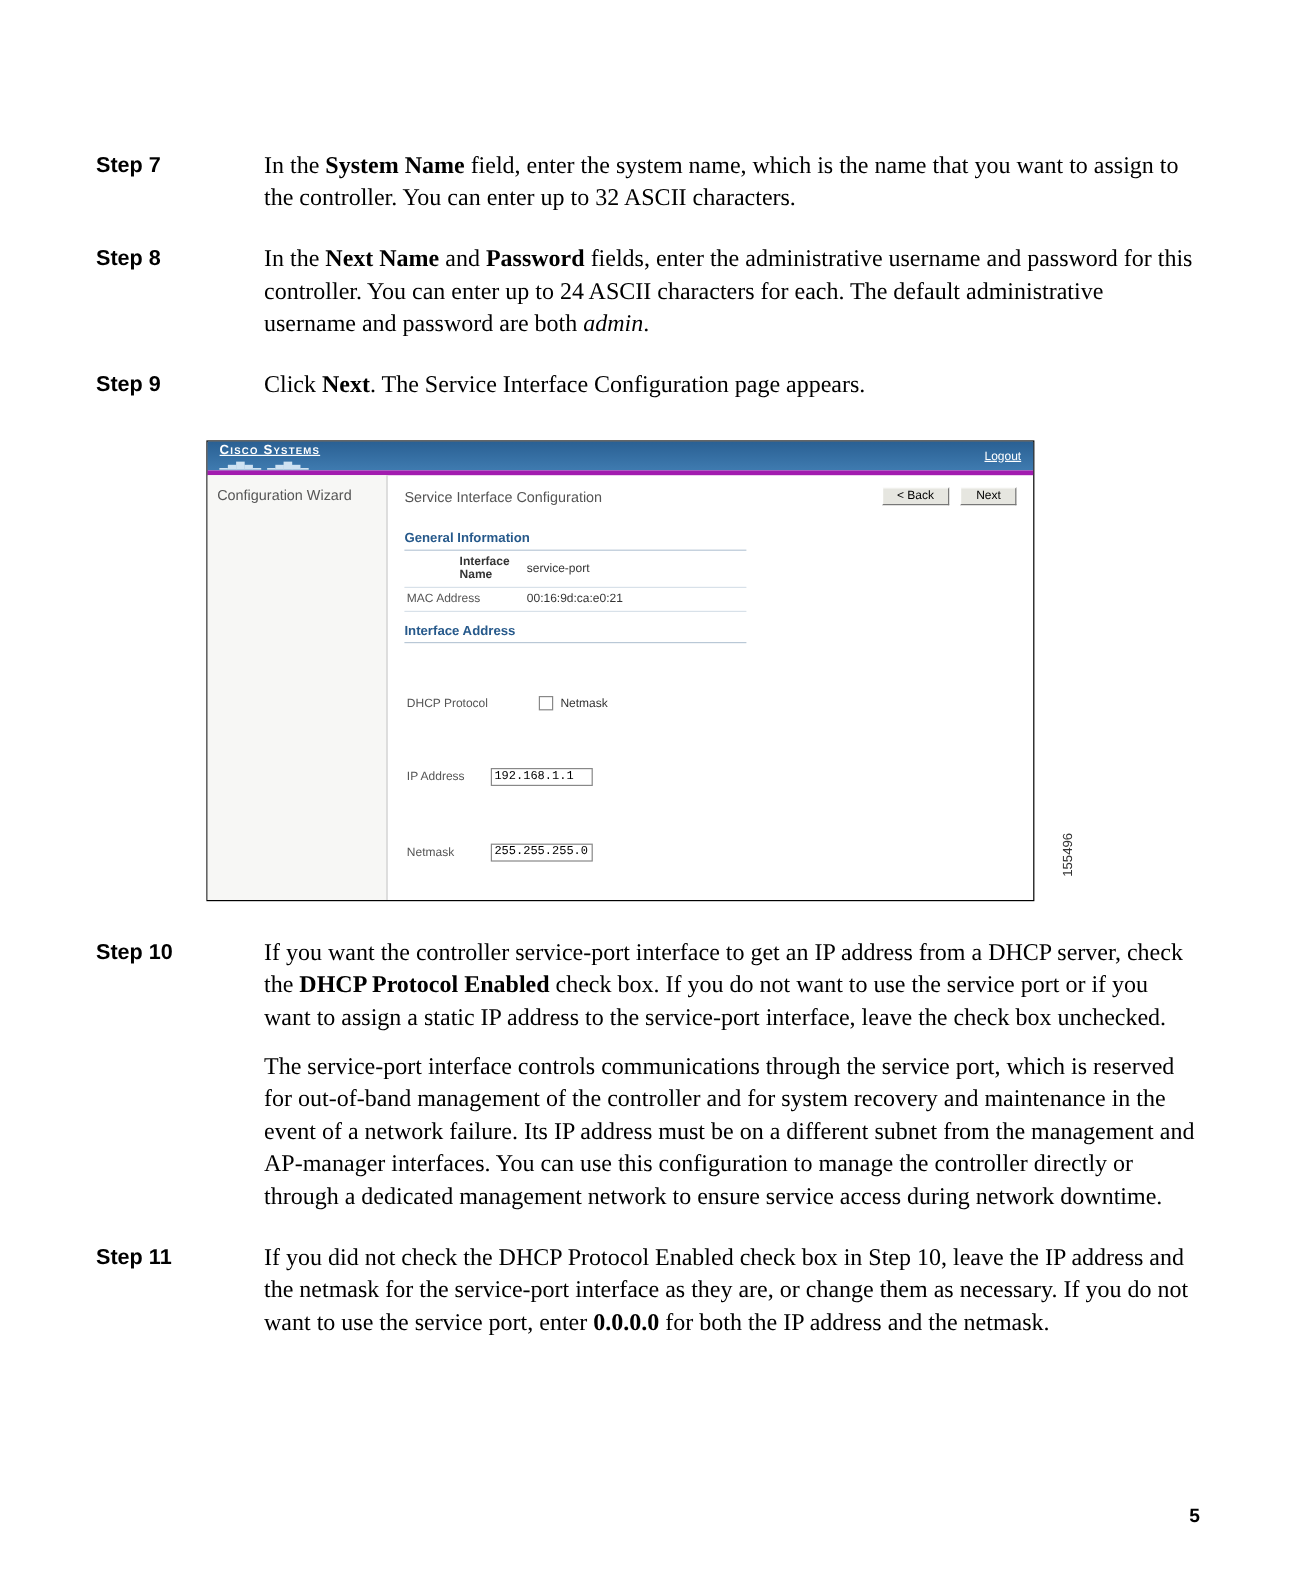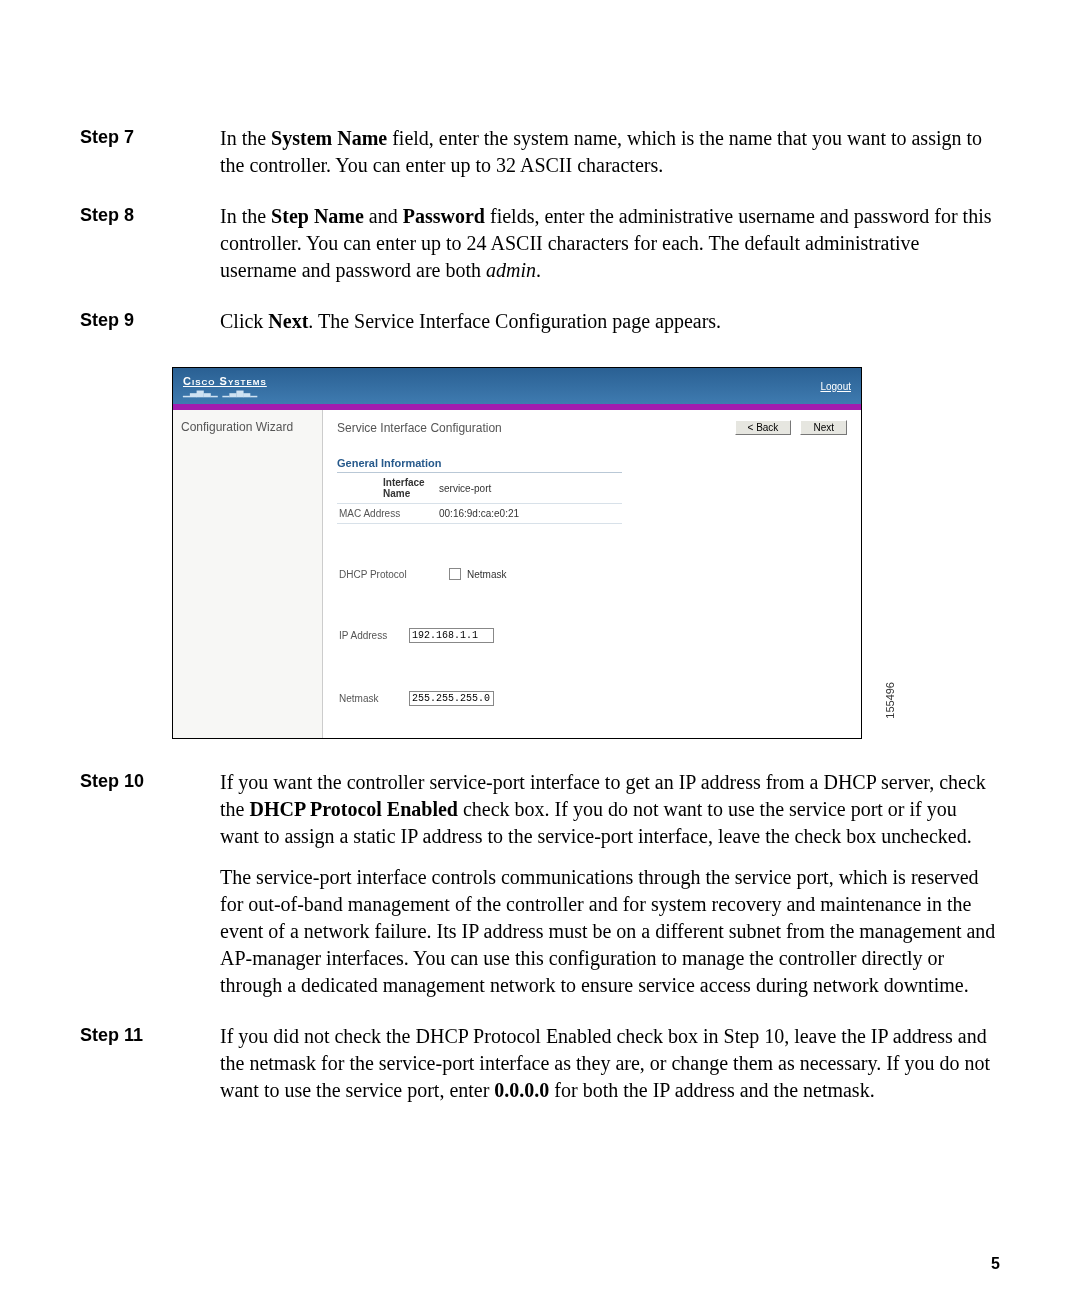--- a/index.html
+++ b/index.html
@@ -47,21 +47,21 @@
     width: 690px;
     background: #fff;
     font-family: Arial, Helvetica, sans-serif;
     font-size: 11px;
     color: #333;
   }
   .cisco-header {
     background: #2f6a9c;
     background: linear-gradient(#2a6093, #3f7bb0);
     color: #fff;
-    height: 36px;
+    height: 24px;
     display: flex;
     align-items: center;
     justify-content: space-between;
     padding: 0 10px;
   }
   .cisco-logo-block { line-height: 1; }
   .cisco-logo-text {
     font-variant: small-caps;
     font-weight: bold;
     font-size: 11px;
@@ -74,21 +74,21 @@
     margin-top: 1px;
     color: #cfe2f2;
   }
   .cisco-logout {
     color: #fff;
     font-size: 10px;
     text-decoration: underline;
   }
   .cisco-body {
     display: flex;
-    border-top: 6px solid #a21caf;
+    border-top: 4px solid #a21caf;
     justify-content: center;
   }
   .cisco-side {
     width: 150px;
     padding: 10px 8px;
     font-size: 12px;
     color: #555;
     border-right: 1px solid #ccc;
     background:#f7f7f5;
   }
@@ -185,21 +185,21 @@
       <p>
         <span>In the </span><span class="b">System Name</span><span> field, enter the system name, which is the name that you want to assign to the controller. You can enter up to 32 ASCII characters.</span>
       </p>
     </div>
   </div>
 
   <div class="step-row">
     <div class="step-label">Step 8</div>
     <div class="step-body">
       <p>
-        <span>In the </span><span class="b">Step Name</span><span> and </span><span class="b">Password</span><span> fields, enter the administrative username and password for this controller. You can enter up to 24 ASCII characters for each. The default administrative username and password are both </span><span class="i">admin</span><span>.</span>
+        <span>In the </span><span class="b">Next Name</span><span> and </span><span class="b">Password</span><span> fields, enter the administrative username and password for this controller. You can enter up to 24 ASCII characters for each. The default administrative username and password are both </span><span class="i">admin</span><span>.</span>
       </p>
     </div>
   </div>
 
   <div class="step-row">
     <div class="step-label">Step 9</div>
     <div class="step-body">
       <p>
         <span>Click </span><span class="b">Next</span><span>. The Service Interface Configuration page appears.</span>
       </p>
@@ -231,20 +231,21 @@
           <div class="cisco-section">General Information</div>
           <div class="cisco-row">
             <div class="klabel kbold">Interface Name</div>
             <div class="kval">service-port</div>
           </div>
           <div class="cisco-row">
             <div class="klabel">MAC Address</div>
             <div class="kval">00:16:9d:ca:e0:21</div>
           </div>
 
+          <div class="cisco-section">Interface Address</div>
           <div class="cisco-row cisco-row-nb">
             <div class="klabel" style="width:110px">DHCP Protocol</div>
             <div class="cisco-cb"></div>
             <div class="kval">Netmask</div>
           </div>
           <div class="cisco-row cisco-row-nb">
             <div class="klabel" style="width:70px">IP Address</div>
             <input class="cisco-input" value="192.168.1.1" style="">
           </div>
           <div class="cisco-row cisco-row-nb">

